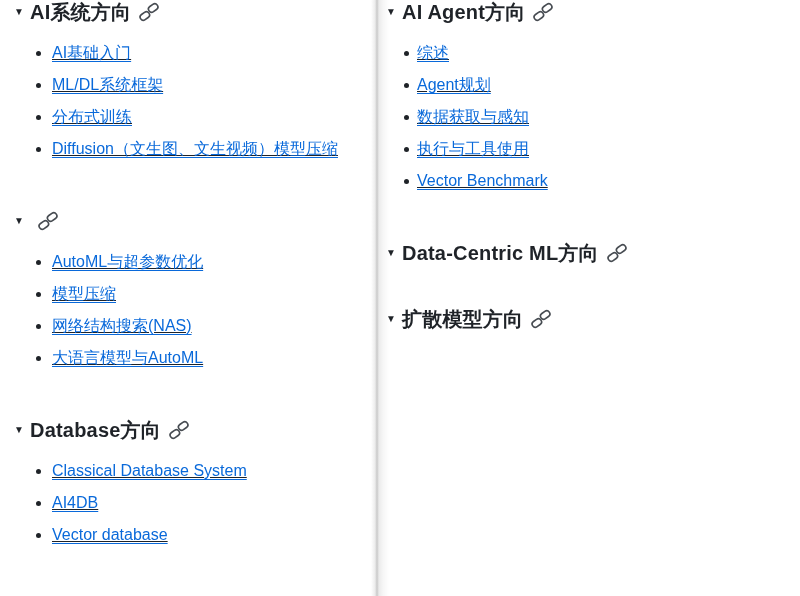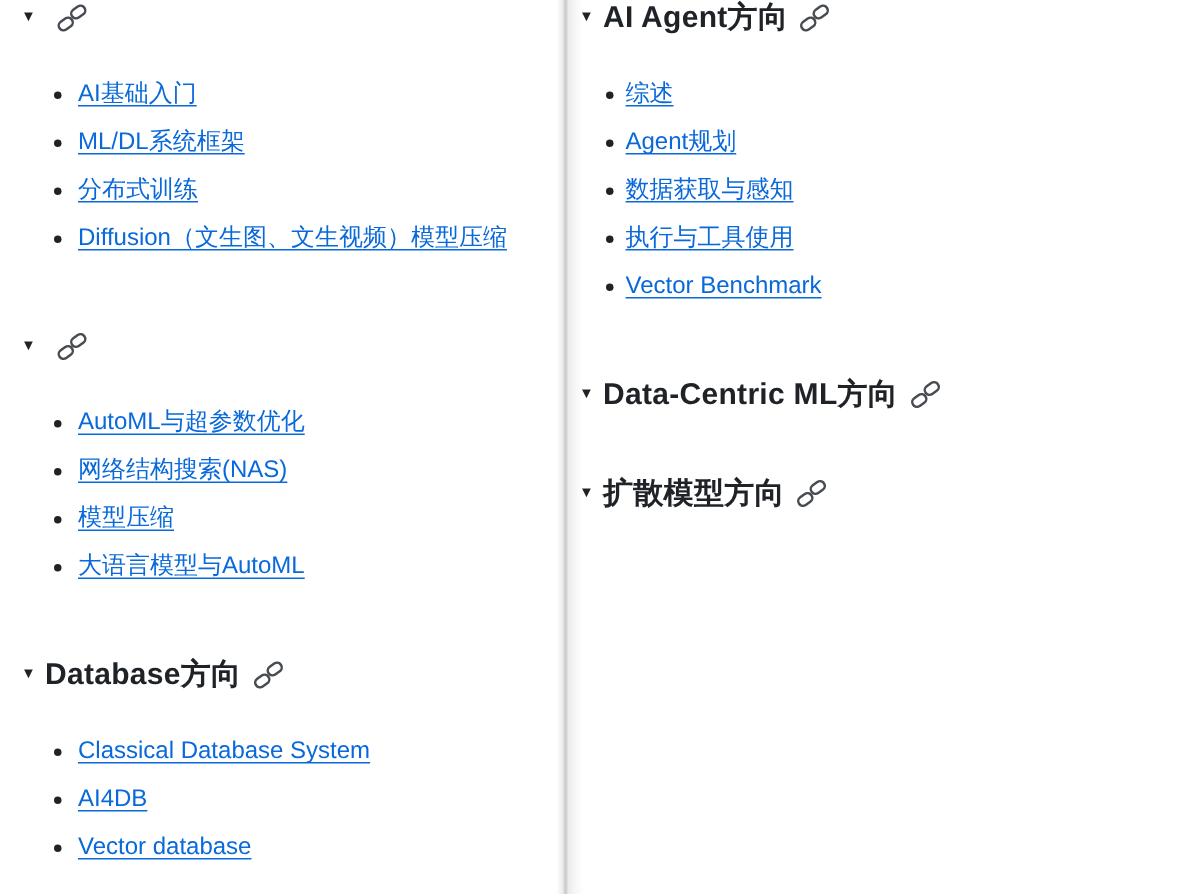--- a/index.html
+++ b/index.html
@@ -37,21 +37,21 @@
   }
   .title {
     margin: 0; font-size: 20px; font-weight: 700;
     line-height: 24px; letter-spacing: 0.2px;
     color: var(--heading-color, #1f2328);
     white-space: nowrap;
   }
   .chain { margin-left: 8px; display: inline-flex; align-items: center; cursor: pointer; }
   .chain svg { stroke: var(--icon-stroke, #474c52); }
 
-  .items { list-style: none; margin: 27px 0 0 0; padding: 0; }
+  .items { list-style: none; margin: 17px 0 0 0; padding: 0; text-decoration: underline; }
   .item  { position: relative; font-size: 16px; line-height: 24px; margin-top: 8px; white-space: nowrap; }
   .col-left  .item { padding-left: 38px; }
   .col-right .item { padding-left: 31px; }
   .item::before {
     content: ""; position: absolute; top: 9.5px;
     width: 5px; height: 5px; border-radius: 50%;
     background: var(--bullet-color, #1f2328);
   }
   .col-left  .item::before { left: 22px; }
   .col-right .item::before { left: 18px; }
@@ -65,20 +65,21 @@
   }
 </style>
 </head>
 <body style="background: rgb(255, 255, 255);">
 
 <div id="page">
   <div class="col col-left" id="col-0">
       <section class="section">
     <div class="hdr">
       <span class="tri">▼</span>
+      <h2 class="title">AI系统方向</h2>
       <span class="chain">
         <svg viewBox="0 0 24 24" width="20" height="20" aria-hidden="true">
           <g fill="none" stroke-width="2" stroke-linecap="round">
             <rect x="1" y="13" width="12" height="7.6" rx="3.8" transform="rotate(-35 7 16.8)"></rect>
             <rect x="11" y="3.4" width="12" height="7.6" rx="3.8" transform="rotate(-35 17 7.2)"></rect>
           </g>
         </svg>
       </span>
     </div>
     <ul class="items">
@@ -106,24 +107,24 @@
             <rect x="11" y="3.4" width="12" height="7.6" rx="3.8" transform="rotate(-35 17 7.2)"></rect>
           </g>
         </svg>
       </span>
     </div>
     <ul class="items">
           <li class="item">
     <a href="#" class="link">AutoML与超参数优化</a>
   </li>
           <li class="item">
+    <a href="#" class="link">模型压缩</a>
+  </li>
+          <li class="item">
     <a href="#" class="link">网络结构搜索(NAS)</a>
-  </li>
-          <li class="item">
-    <a href="#" class="link">模型压缩</a>
   </li>
           <li class="item">
     <a href="#" class="link">大语言模型与AutoML</a>
   </li>
         </ul>
   </section>
       <section class="section">
     <div class="hdr">
       <span class="tri">▼</span>
       <h2 class="title">Database方向</h2>

